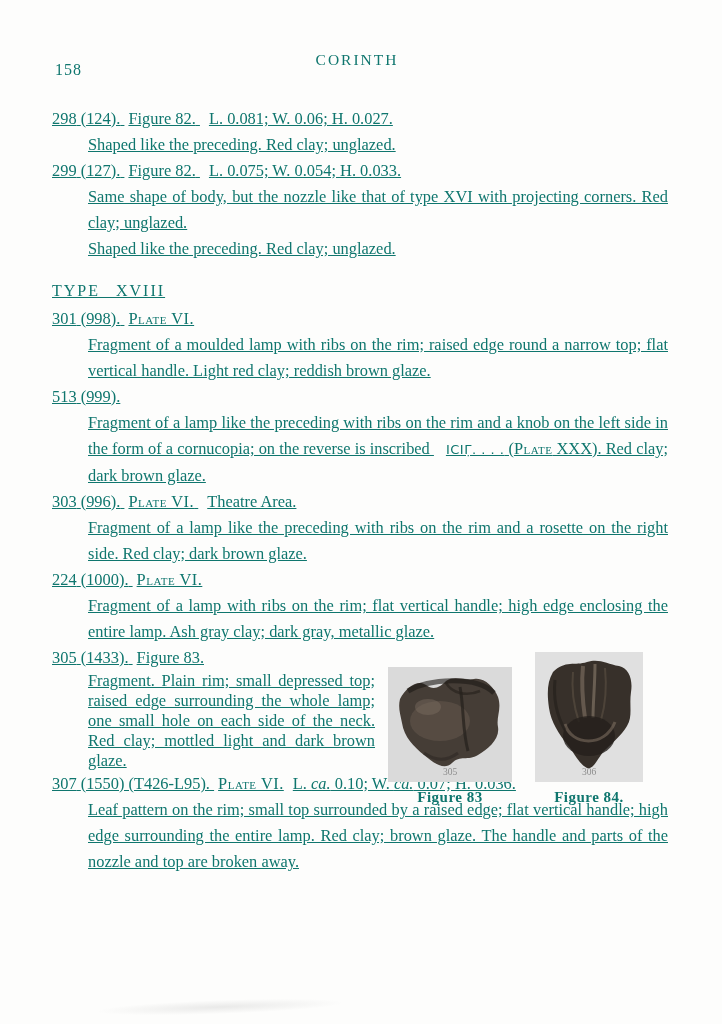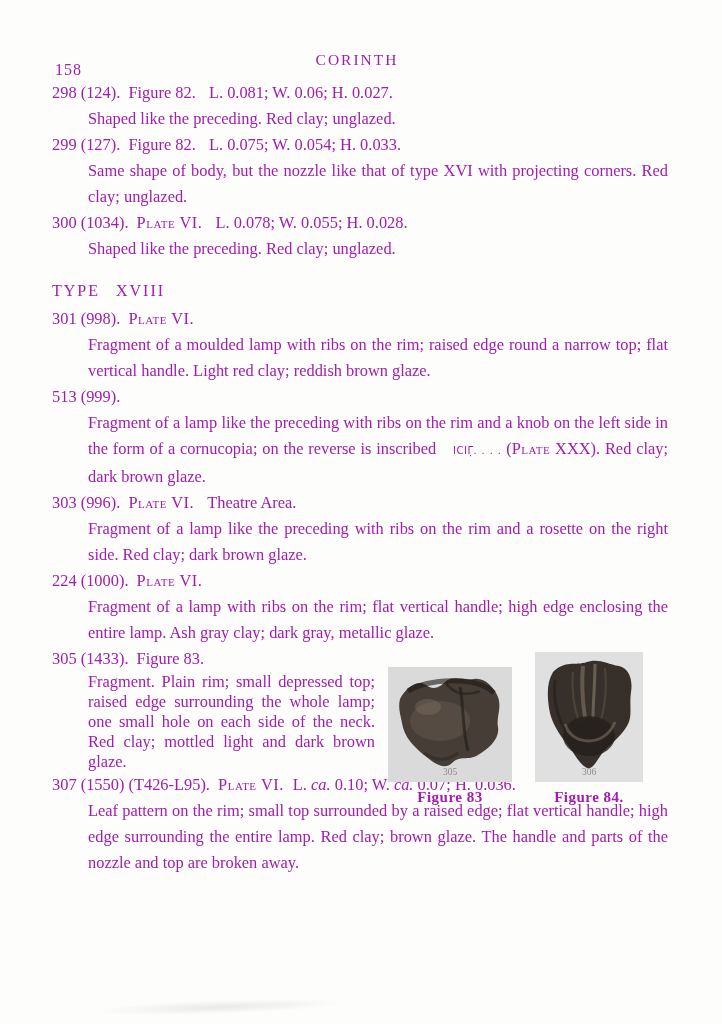--- a/index.html
+++ b/index.html
@@ -1,44 +1,44 @@
 <!DOCTYPE html>
 <html><head>
 <meta charset="utf-8">
 <style>
   html, body { margin:0; padding:0; background:#ffffff; }
   .page {
     position:relative;
     width:722px; height:1024px;
     background:#fdfdfc;
     font-family:"Liberation Serif", serif;
-    color:#a21caf;
+    color:#0f766e;
     overflow:hidden;
   }
   .pagenum {
     position:absolute; top:61px; left:55px;
     font-size:16px; letter-spacing:1px;
   }
   .runtitle {
     position:absolute; top:51px; left:0; width:714px;
     text-align:center; font-size:15.5px; letter-spacing:2px;
   }
   .content {
-    position:absolute; top:80px; left:52px; width:616px;
-    font-size:16.4px; line-height:26px;
+    position:absolute; top:106px; left:52px; width:616px;
+    font-size:16.4px; line-height:26px;text-decoration:underline;
   }
   .entry { padding-left:36px; }
   .entry .head { text-indent:-36px; }
   .entry .body { text-align:justify; }
   .entry .body.narrow { width:287px; line-height:20px; }
   .sc { font-variant:small-caps; letter-spacing:0.5px; }
   .it { font-style:italic; }
   .gap { margin-left:9px; }
   .gap-sm { margin-left:4px; }
-  .inscr { font-family:"DejaVu Sans", sans-serif; font-size:10px; letter-spacing:0.5px;margin-left:12px; }
+  .inscr { font-family:"DejaVu Sans", sans-serif; font-size:13px; letter-spacing:0.5px;margin-left:12px; }
   .type-heading {
     text-align:left; font-size:16px;
     letter-spacing:2px; word-spacing:10px;
     margin:16px 0 2px 0;
   }
   
   .figures { position:absolute; left:388px; top:650px; width:280px; }
   .fig { position:absolute; margin:0; text-align:center; }
   .fig83 { left:0; top:17px; width:124px; }
   .fig84 { left:147px; top:2px; width:108px; }
@@ -67,21 +67,20 @@
       <div class="head"><span>298</span> <span>(124).</span> <span class="gap-sm">Figure 82.</span> <span class="gap">L. 0.081; W. 0.06; H. 0.027.</span></div>
       <div class="body">Shaped like the preceding. Red clay; unglazed.</div>
     </div>
 
     <div class="entry">
       <div class="head"><span>299</span> <span>(127).</span> <span class="gap-sm">Figure 82.</span> <span class="gap">L. 0.075; W. 0.054; H. 0.033.</span></div>
       <div class="body">Same shape of body, but the nozzle like that of type XVI with projecting corners. Red clay; unglazed.</div>
     </div>
 
     <div class="entry">
-      <div class="head"><span>300</span> <span>(1034).</span> <span class="gap-sm sc">Plate VI.</span> <span class="gap">L. 0.078; W. 0.055; H. 0.028.</span></div>
       <div class="body">Shaped like the preceding. Red clay; unglazed.</div>
     </div>
 
     <div class="type-heading">TYPE XVIII</div>
 
     <div class="entry">
       <div class="head"><span>301</span> <span>(998).</span> <span class="gap-sm sc">Plate VI.</span></div>
       <div class="body">Fragment of a moulded lamp with ribs on the rim; raised edge round a narrow top; flat vertical handle. Light red clay; reddish brown glaze.</div>
     </div>
 

